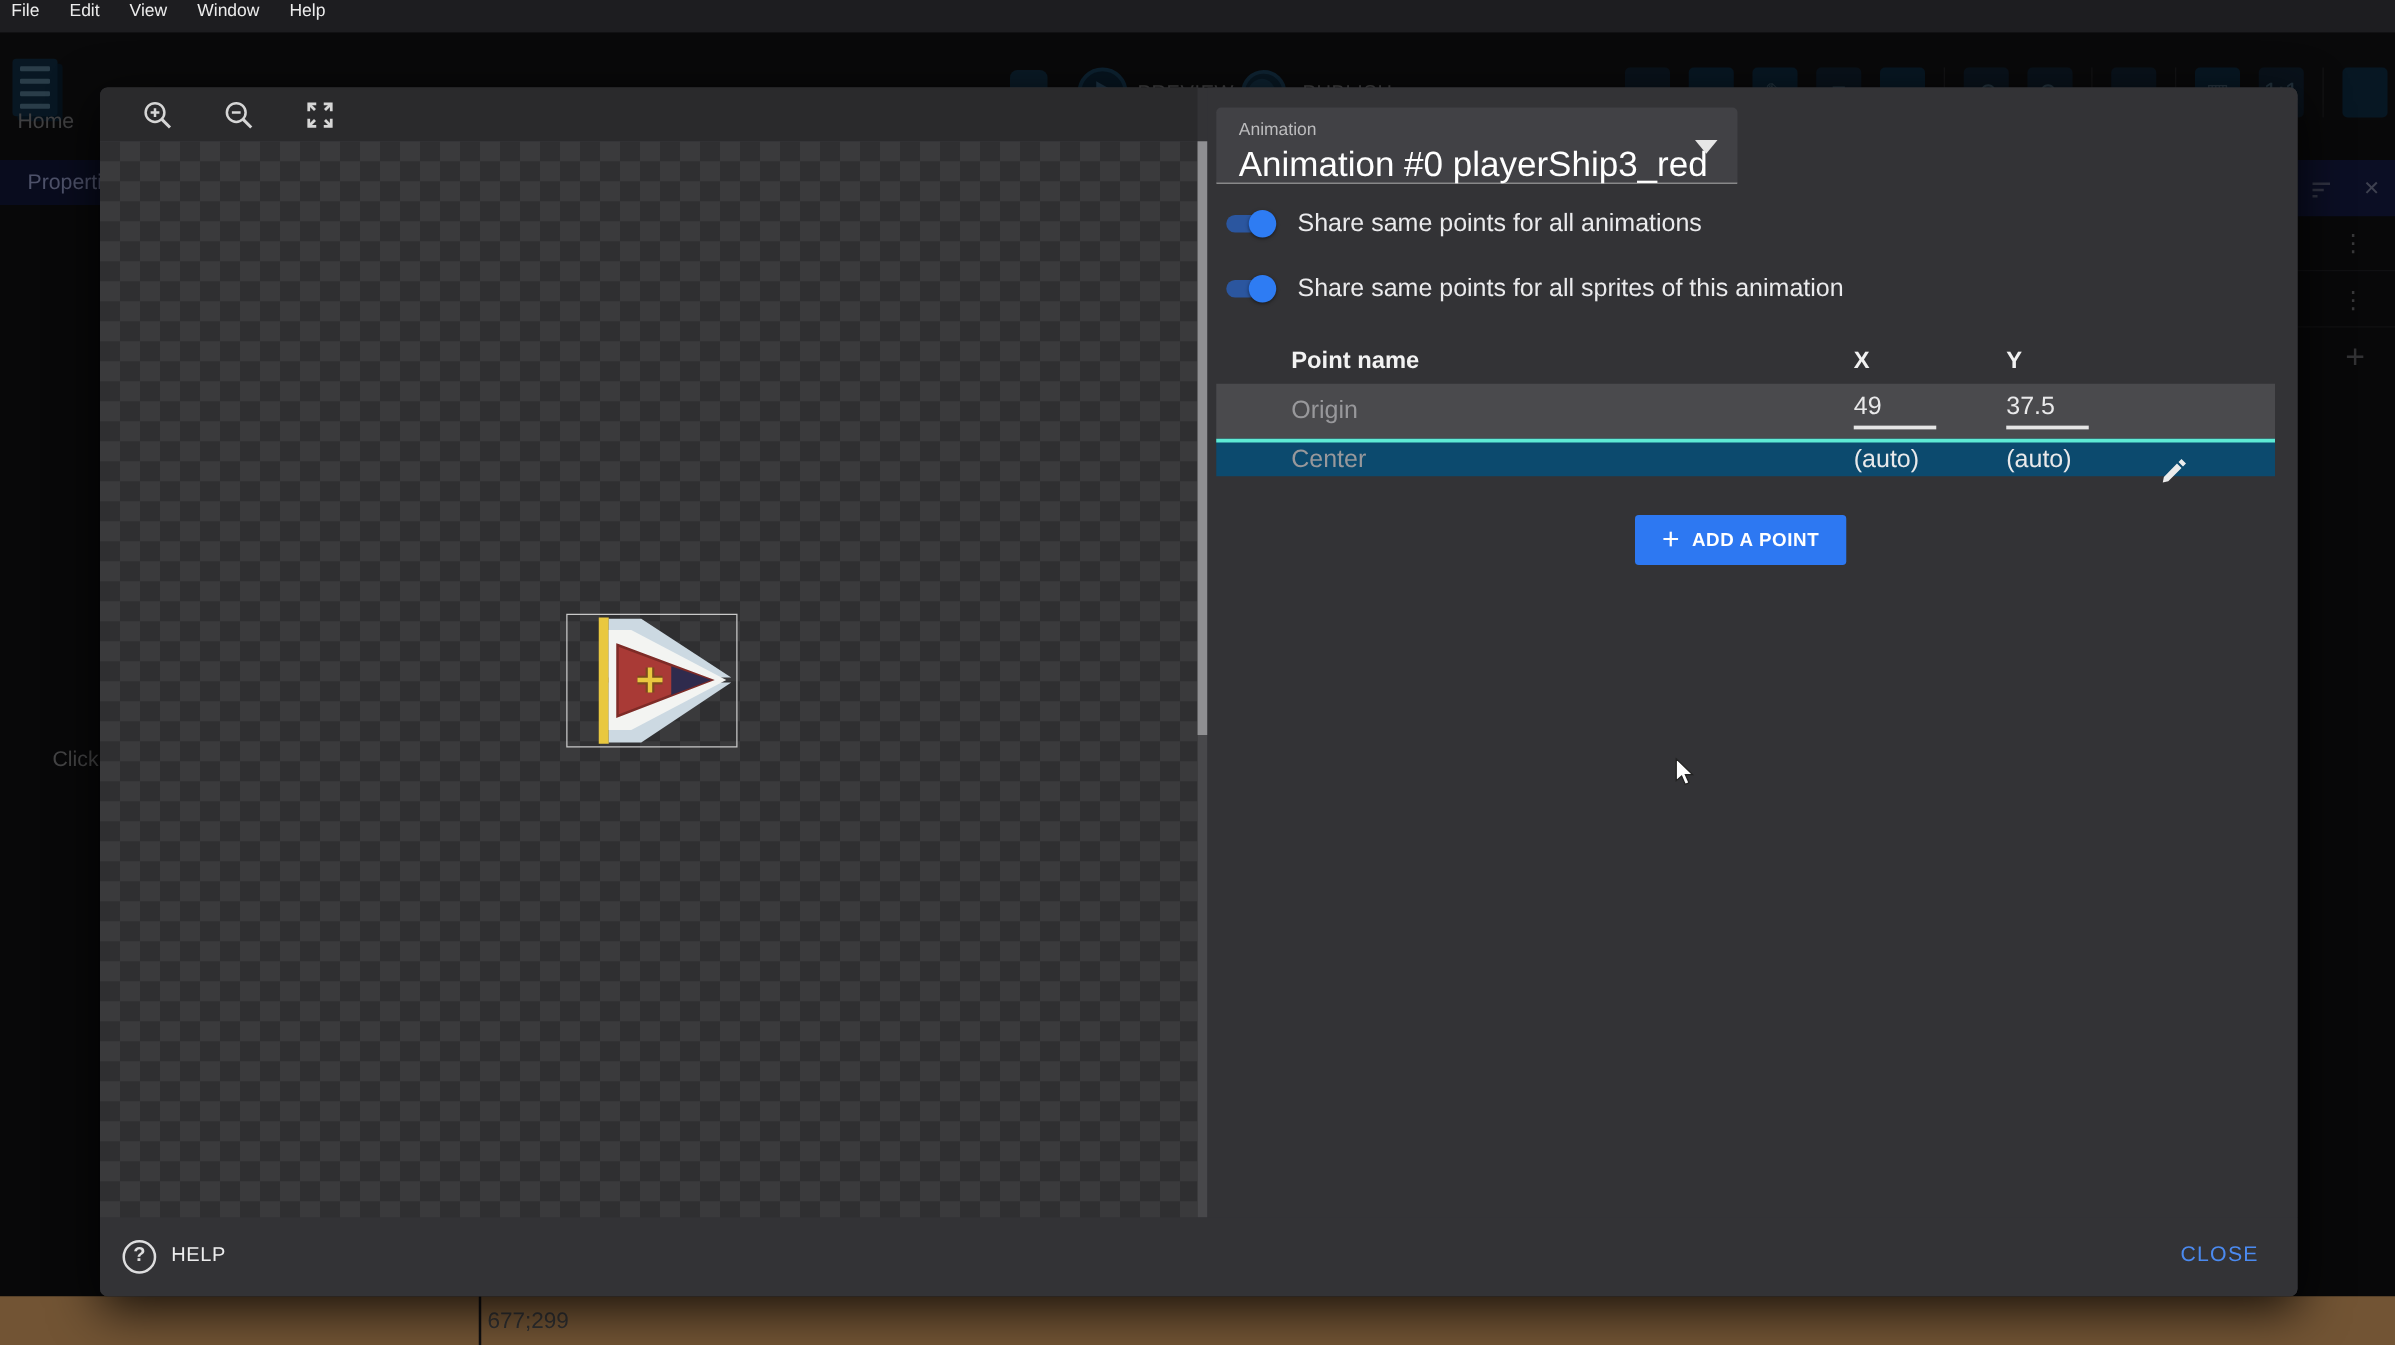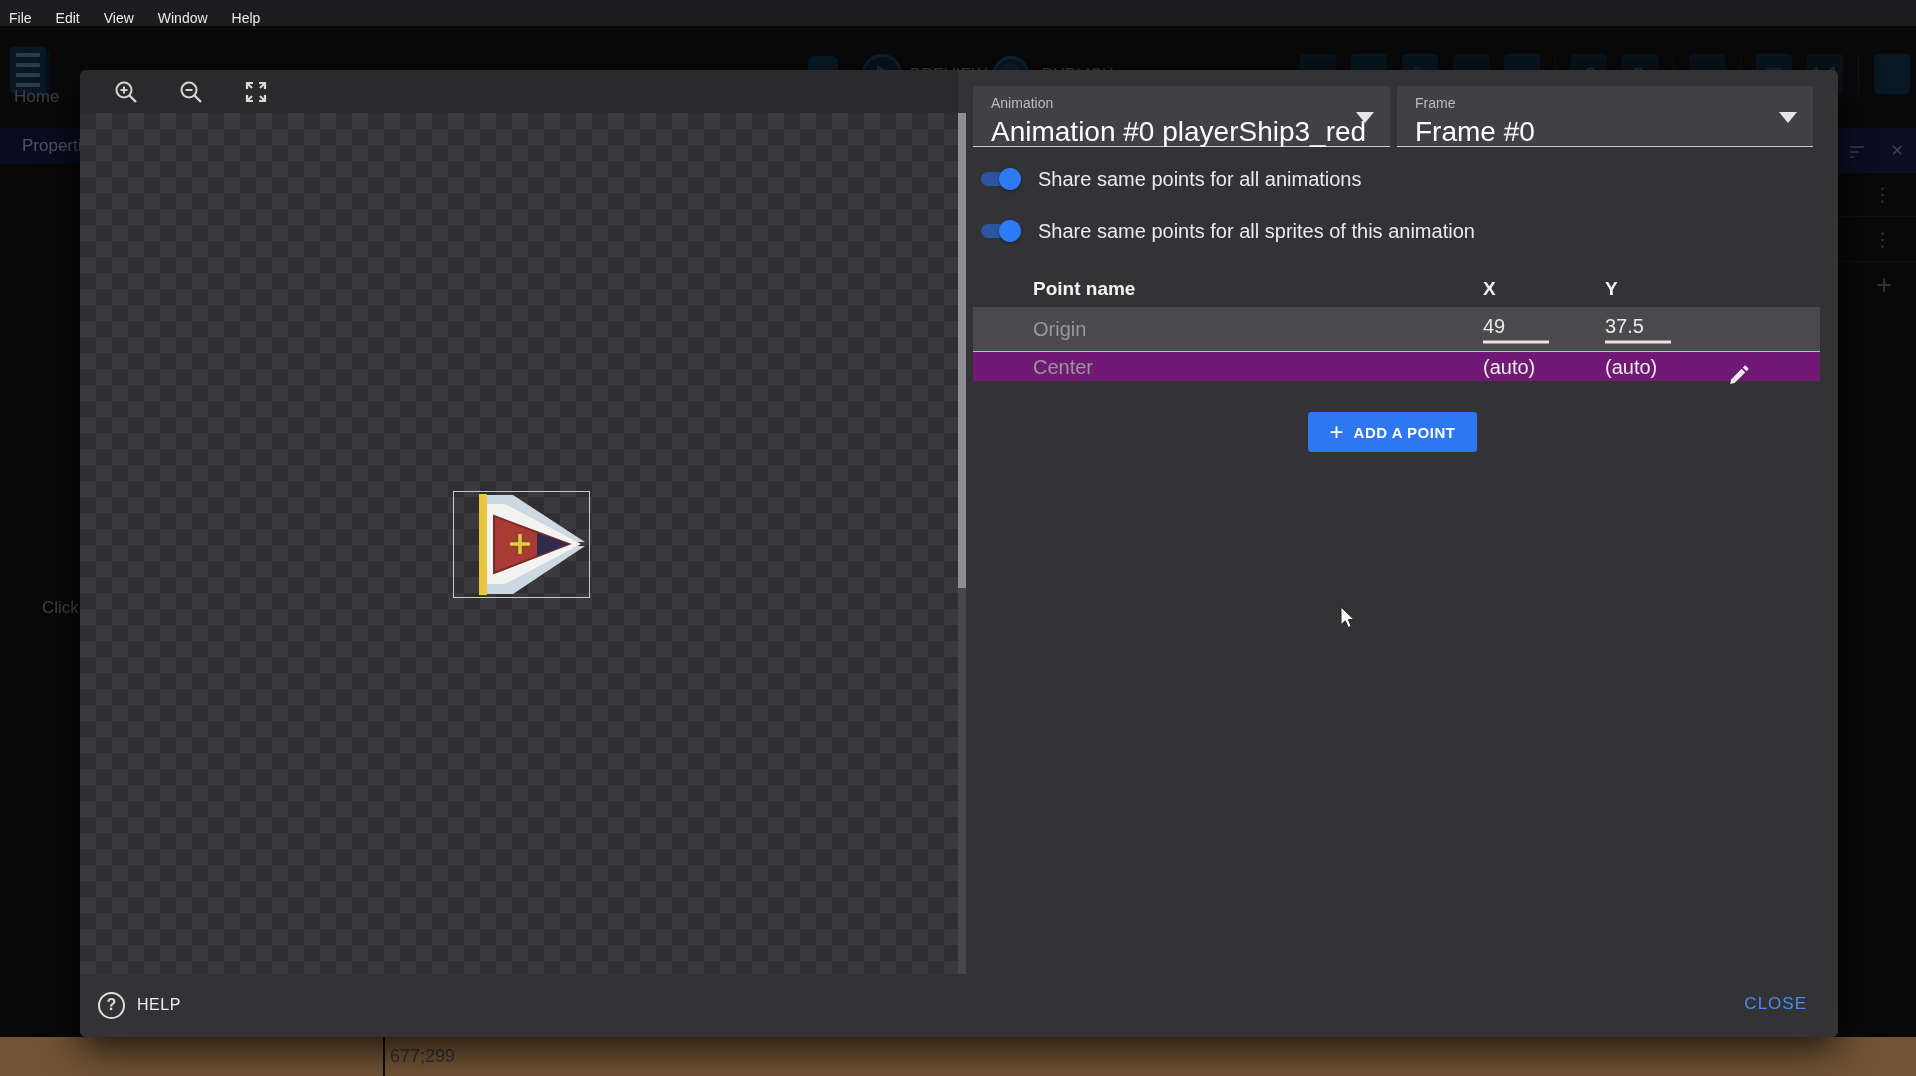--- a/index.html
+++ b/index.html
@@ -2,21 +2,21 @@
 <html><head>
 <meta charset="utf-8">
 <style>
   * { margin:0; padding:0; box-sizing:border-box; }
   html,body { width:1916px; height:1076px; background:#0e0e10; overflow:hidden;
     font-family:"Liberation Sans", sans-serif; }
 
   
   .app { position:absolute; inset:0; background:#121214; }
   .menubar { position:absolute; left:0; top:0; width:1916px; height:26px;
-    background:#1d1d20; display:flex; align-items:flex-end; padding-left:9px; gap:24px; z-index:8; }
+    background:#1d1d20; display:flex; align-items:flex-start; padding-left:9px; gap:24px; z-index:8; }
   .menubar span { color:#ececec; font-size:14px; cursor:default; }
 
   .main-toolbar { position:absolute; left:0; top:26px; width:1916px; height:70px; background:#161618; }
   .doc-icon { position:absolute; left:10px; top:21px; width:36px; height:46px;
     background:#12344e; border-radius:3px; box-shadow:4px 4px 0 #0d2438; }
   .doc-icon i { display:block; height:4px; background:#5d87a3; margin:6px 6px 0 6px; border-radius:1px; }
   .tb-label { position:absolute; top:40px; color:#8f8f92; font-size:16px; letter-spacing:0.5px; }
   .bug-icon { position:absolute; left:808px; top:30px; width:30px; height:38px;
     background:#173a54; border-radius:6px; }
   .play-icon { position:absolute; left:862px; top:28px; width:40px; height:40px; border-radius:50%;
@@ -98,21 +98,21 @@
     border-radius:7px; background:#2b569f; }
   .switch .knob { position:absolute; right:2px; top:6px; width:22px; height:22px;
     border-radius:50%; background:#2e7cf3; box-shadow:0 1px 3px rgba(0,0,0,0.5); }
   .toggle-label { margin-left:15px; color:#eaeaec; font-size:20px; }
 
   .tbl-header { position:absolute; left:7px; top:204px; width:847px; height:32px; }
   .tbl-header .h { position:absolute; color:#f2f2f2; font-size:19px; font-weight:bold; top:4px; }
   .h-name { left:60px; } .h-x { left:510px; } .h-y { left:632px; }
   .tbl-row { position:absolute; left:7px; width:847px; }
   .row-origin { top:237px; height:44px; background:#4a4a4d; }
-  .row-center { top:281px; height:30px; background:#701a75; border-top:1px solid #5eead4; }
+  .row-center { top:281px; height:30px; background:#0c4a6e; border-top:3px solid #5eead4; }
   .cell-name { position:absolute; left:60px; top:50%; transform:translateY(-50%);
     color:#98989b; font-size:20px; }
   .cell-val { position:absolute; top:50%; transform:translateY(-50%);
     color:#e9e9ea; font-size:20px; }
   .cell-x { left:510px; } .cell-y { left:632px; }
   .cell-input { width:66px; border-bottom:3px solid #e5e5e5; padding-bottom:3px; }
   .edit-btn { position:absolute; left:752px; top:9px; width:30px; height:30px; cursor:pointer; }
   .edit-btn svg { width:28px; height:28px; }
 
   .add-btn { position:absolute; left:342px; top:342px; width:169px; height:40px;
@@ -265,25 +265,20 @@
     <div class="track-low"></div>
   </div>
 
   <div class="panel">
 
     <div class="field animation">
       <span class="flabel">Animation</span>
       <span class="fvalue">Animation #0 playerShip3_red</span>
       <span class="tri"></span>
     </div>
-    <div class="field frame">
-      <span class="flabel">Frame</span>
-      <span class="fvalue">Frame #0</span>
-      <span class="tri"></span>
-    </div>
 
     <div class="toggle-row first">
       <div class="switch">
         <div class="track"></div>
           <div class="knob"></div>
       </div>
       <span class="toggle-label">Share same points for all animations</span>
     </div>
     <div class="toggle-row second">
       <div class="switch">

